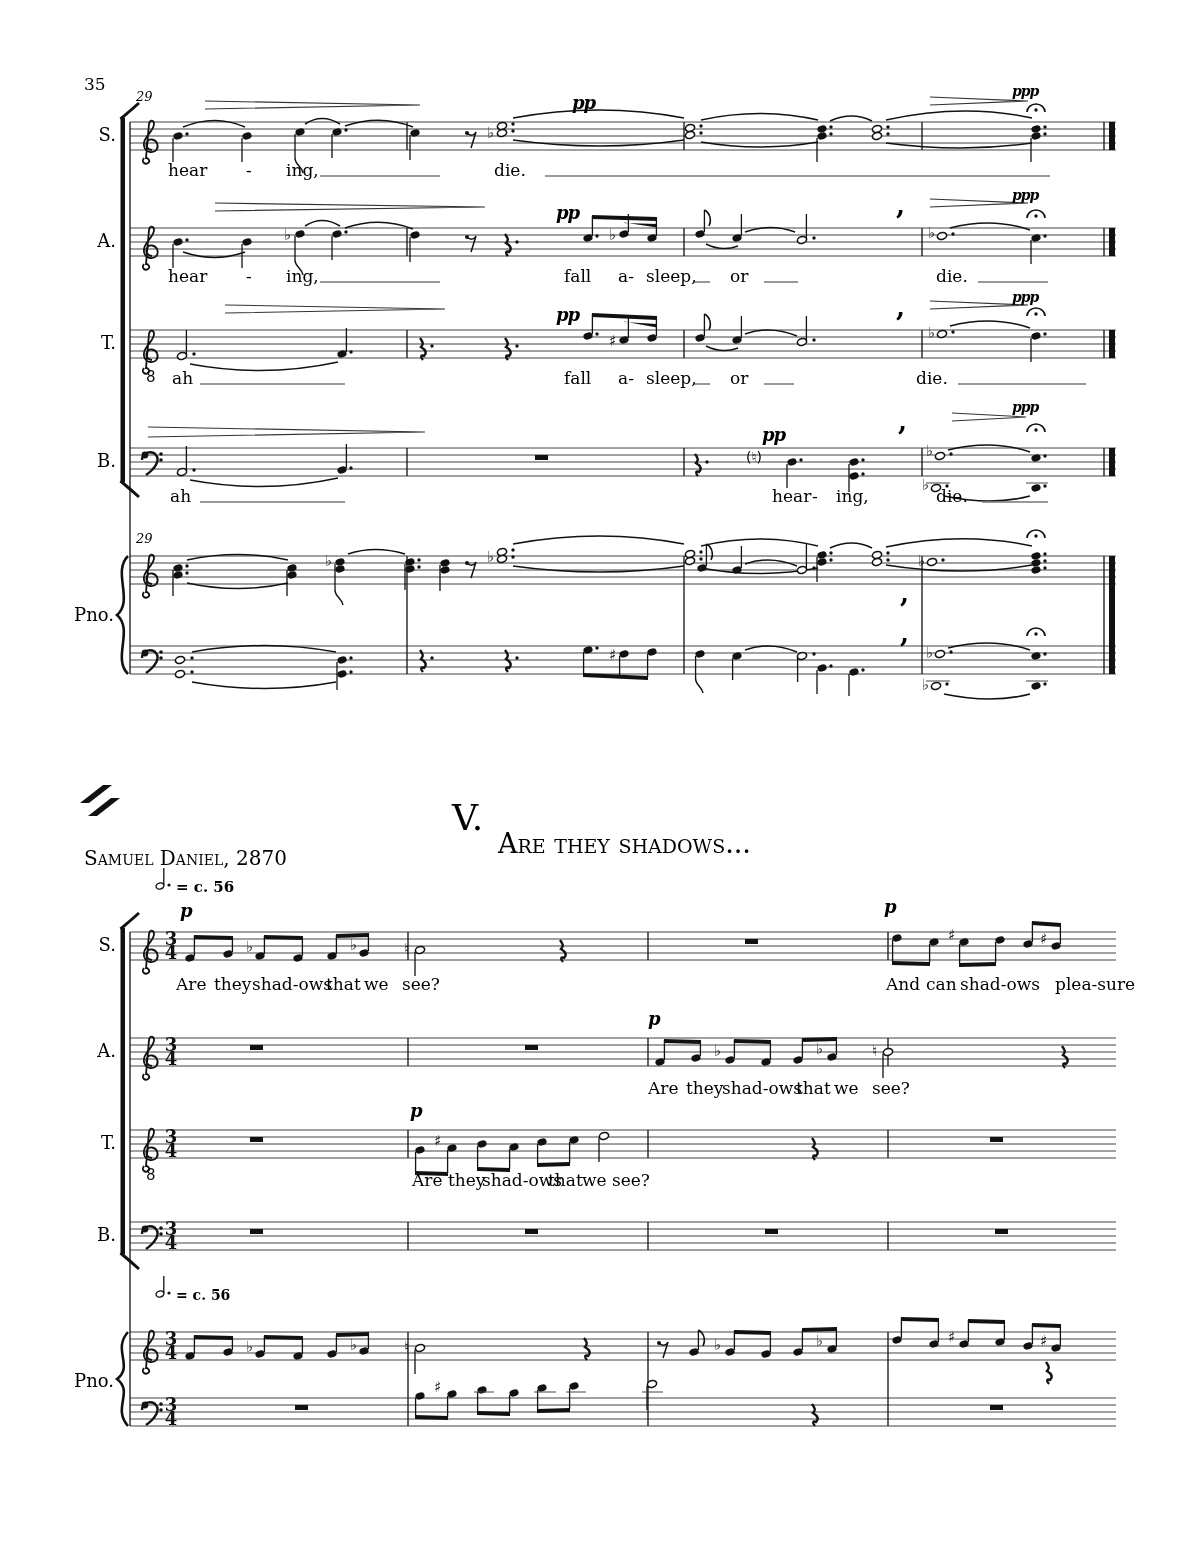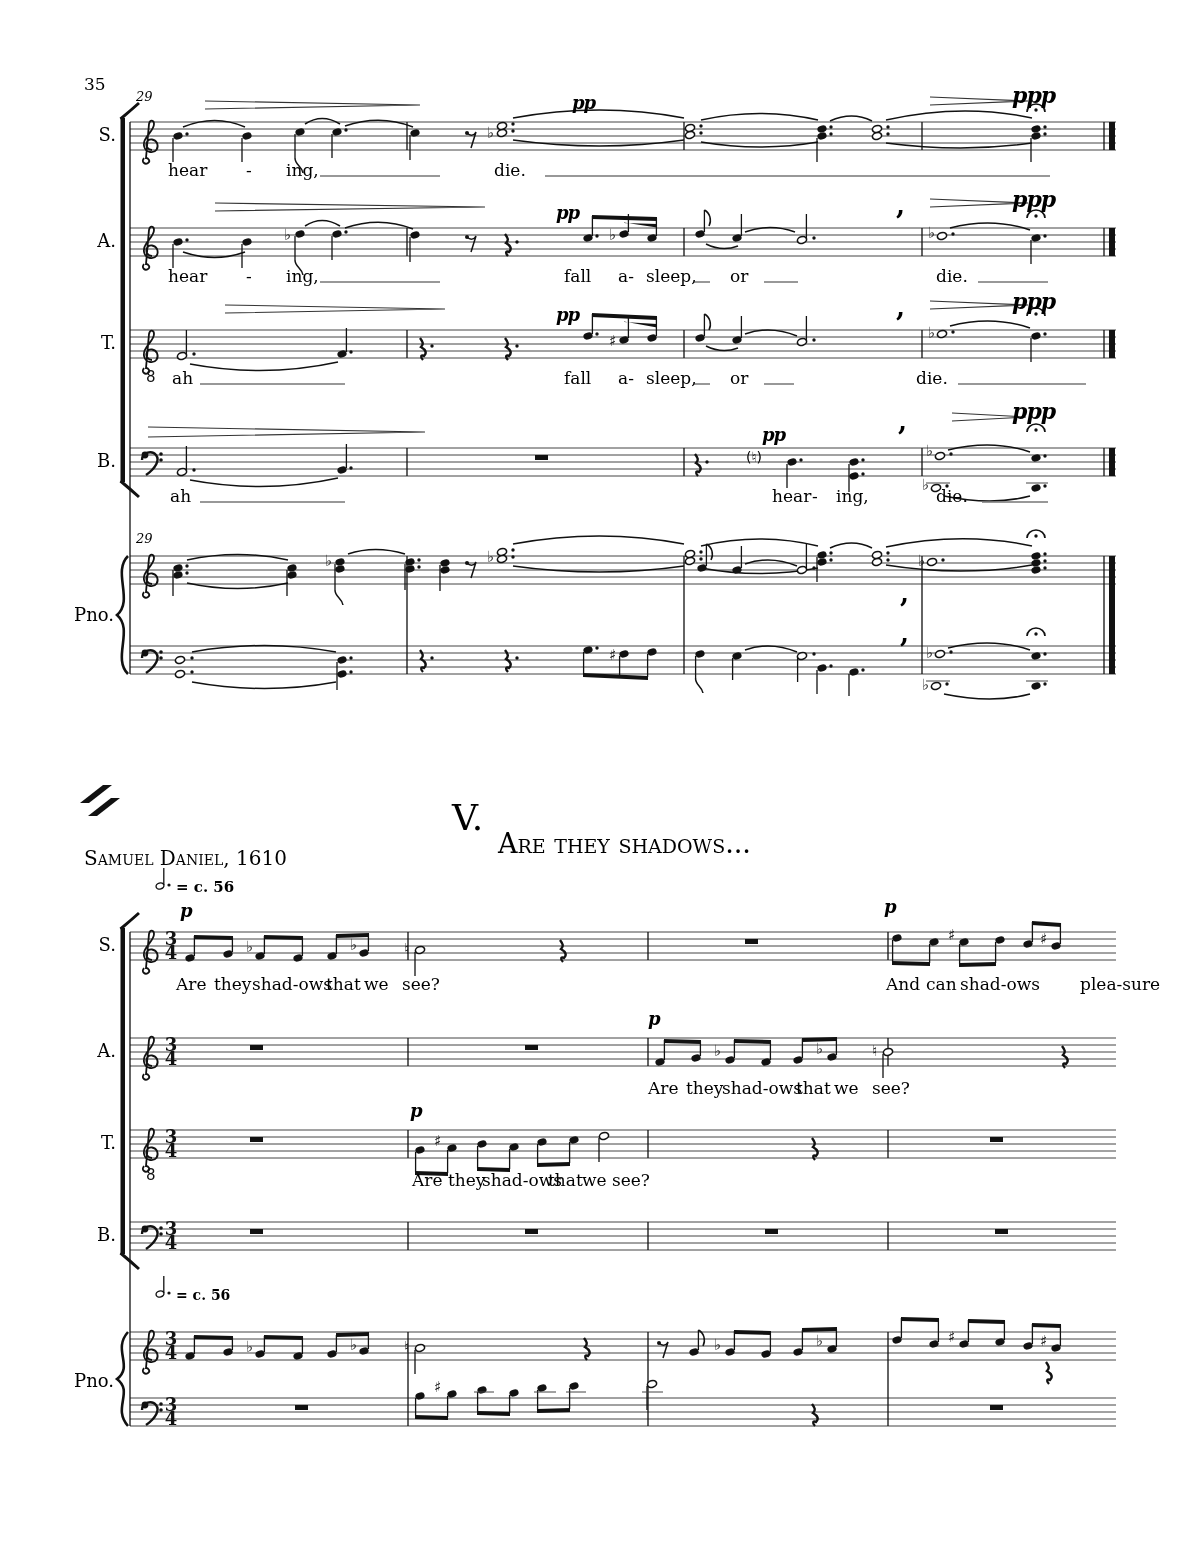--- a/index.html
+++ b/index.html
@@ -3,21 +3,21 @@
 <meta charset="utf-8">
 <style>
   html,body{margin:0;padding:0;background:#fff}
   .page{position:relative;width:1200px;height:1555px;background:#fff;
         font-family:"DejaVu Serif", "Liberation Serif", serif;color:#000;overflow:hidden}
   .page span{position:absolute;white-space:nowrap;line-height:1}
   .ly{font-size:17px}
   .lbl{font-size:18px;width:34px;text-align:right}
   .mn{font-style:italic;font-size:13px}
   .dyn{font-style:italic;font-weight:bold;font-size:18px;letter-spacing:-1px}
-  .p3{font-size:22px}
+  .p3{font-size:14px}
   .cm{font-size:26px;font-weight:bold}
   .tmp{font-weight:bold;font-size:15px}
   .tmp2{font-weight:bold;font-size:14px}
   .ttl-num{font-size:36px}
   .ttl{font-size:27px;font-variant:small-caps}
   .poet{font-size:20px;font-variant:small-caps}
   .pn{font-size:17px}
   .acc-html{font-family:"DejaVu Sans",sans-serif;font-size:14px}
   svg.score{position:absolute;left:0;top:0}
   .sl{stroke:#444;stroke-width:1}
@@ -721,21 +721,21 @@
   <span class="ly" style="left:916px;top:370px">die.</span>
 
   <span class="ly" style="left:170px;top:488px">ah</span>
   <span class="ly" style="left:772px;top:488px">hear</span>
   <span class="ly" style="left:812px;top:488px">-</span>
   <span class="ly" style="left:836px;top:488px">ing,</span>
   <span class="ly" style="left:936px;top:488px">die.</span>
 
   <span class="ttl-num" style="left:452px;top:800px">V.</span>
   <span class="ttl" style="left:498px;top:830px">Are they shadows...</span>
-  <span class="poet" style="left:84px;top:848px">Samuel Daniel, 1610</span>
+  <span class="poet" style="left:84px;top:848px">Samuel Daniel, 2870</span>
   <span class="tmp" style="left:176px;top:880px">= c. 56</span>
   <span class="tmp2" style="left:176px;top:1288px">= c. 56</span>
 
   <span class="lbl" style="left:82px;top:936px">S.</span>
   <span class="lbl" style="left:82px;top:1042px">A.</span>
   <span class="lbl" style="left:82px;top:1134px">T.</span>
   <span class="lbl" style="left:82px;top:1226px">B.</span>
   <span class="lbl" style="left:64px;top:1372px;width:50px">Pno.</span>
 
   <span class="dyn" style="left:180px;top:902px">p</span>
@@ -746,21 +746,21 @@
   <span class="ly" style="left:176px;top:976px">Are</span>
   <span class="ly" style="left:214px;top:976px">they</span>
   <span class="ly" style="left:252px;top:976px">shad-ows</span>
   <span class="ly" style="left:326px;top:976px">that</span>
   <span class="ly" style="left:364px;top:976px">we</span>
   <span class="ly" style="left:402px;top:976px">see?</span>
 
   <span class="ly" style="left:886px;top:976px">And</span>
   <span class="ly" style="left:926px;top:976px">can</span>
   <span class="ly" style="left:960px;top:976px">shad-ows</span>
-  <span class="ly" style="left:1080px;top:976px">plea-sure</span>
+  <span class="ly" style="left:1055px;top:976px">plea-sure</span>
 
   <span class="ly" style="left:648px;top:1080px">Are</span>
   <span class="ly" style="left:686px;top:1080px">they</span>
   <span class="ly" style="left:722px;top:1080px">shad-ows</span>
   <span class="ly" style="left:796px;top:1080px">that</span>
   <span class="ly" style="left:834px;top:1080px">we</span>
   <span class="ly" style="left:872px;top:1080px">see?</span>
 
   <span class="ly" style="left:412px;top:1172px">Are</span>
   <span class="ly" style="left:448px;top:1172px">they</span>

